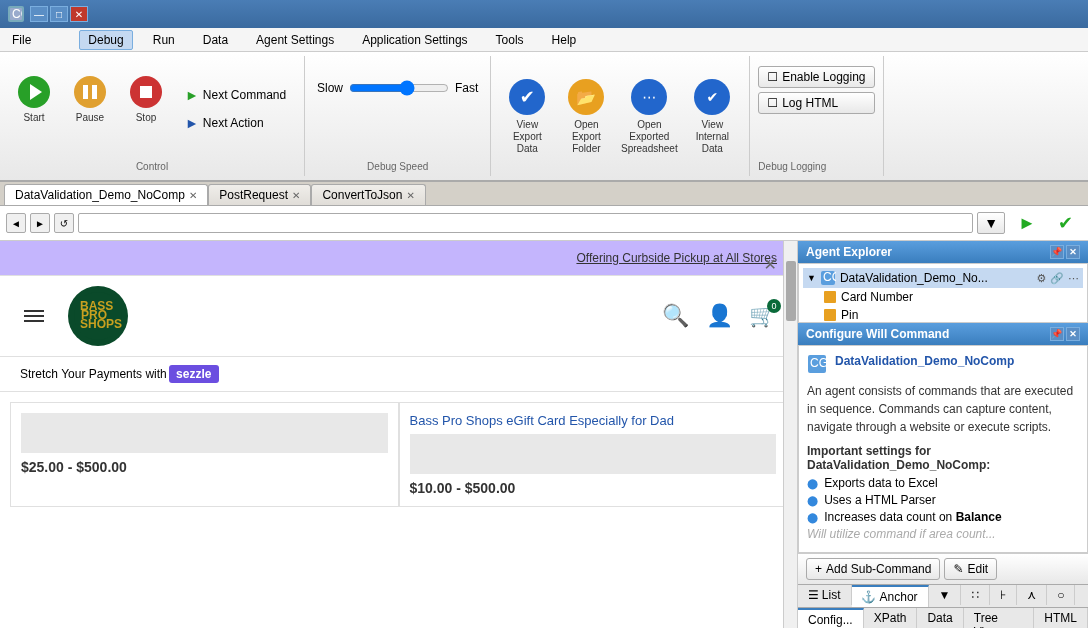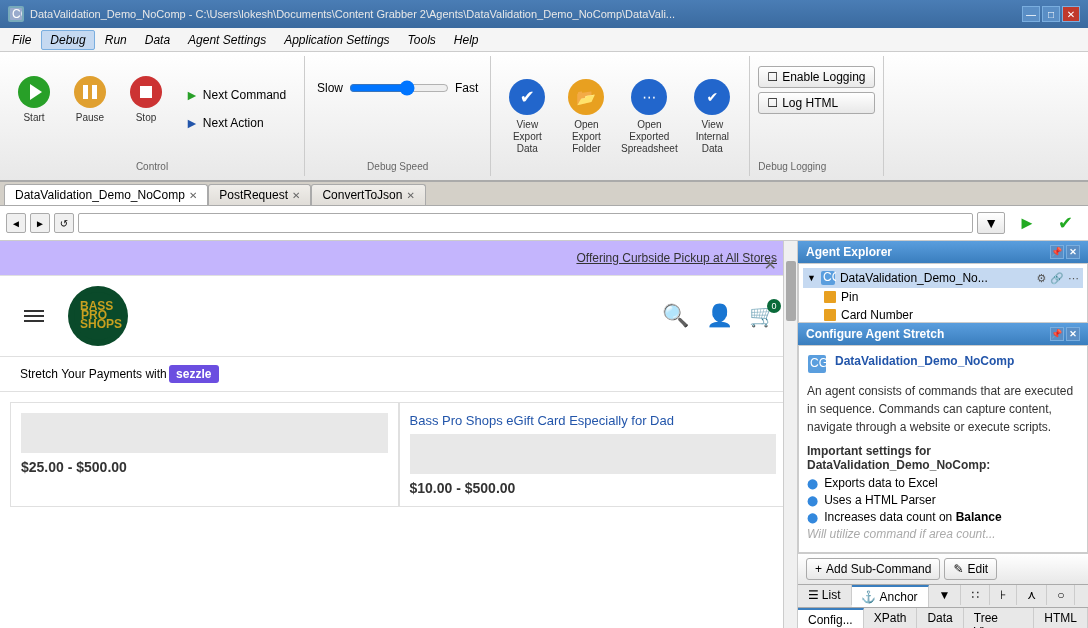--- a/index.html
+++ b/index.html
@@ -21,30 +21,29 @@
     .titlebar-btn { width: 18px; height: 16px; background: #5a8ec5; border: 1px solid #7aaedf; color: white; font-size: 10px; cursor: pointer; display: flex; align-items: center; justify-content: center; }
 
     
     .menubar {
       background: #f5f5f5;
       border-bottom: 1px solid #ccc;
       display: flex;
       align-items: center;
       height: 24px;
       padding: 0 4px;
-      gap: 2px;
-      font-style: italic;
+      gap: 12px;
     }
     .menu-item {
       padding: 2px 8px;
       cursor: pointer;
       border-radius: 2px;
       font-size: 12px;
     }
-    .menu-item.active { background: #c5d9f1; border: 1px solid #7aaedf; }
+    .menu-item.active { background: #c5d9f1; border: 1px solid #7aaedf; margin-left: 28px; }
 
     
     .toolbar {
       background: linear-gradient(to bottom, #ffffff, #e8e8e8);
       border-bottom: 2px solid #aaa;
       display: flex;
       align-items: stretch;
       min-height: 130px;
       padding: 4px 0;
     }
@@ -345,21 +344,20 @@
 </head>
 <body>
 
 <div class="titlebar">
   <div class="titlebar-icon">
     <svg width="12" height="12" viewBox="0 0 12 12">
         <rect width="12" height="12" fill="#9ac" rx="1"></rect>
         <text x="2" y="10" font-size="9" fill="white">CG</text>
       </svg>
   </div>
-  <span class="titlebar-title">DataValidation_Demo_NoComp - C:\Users\lokesh\Documents\Content Grabber 2\Agents\DataValidation_Demo_NoComp\DataVali...</span>
   <div class="titlebar-controls">
     <div class="titlebar-btn">―</div>
     <div class="titlebar-btn">□</div>
     <div class="titlebar-btn" style="background:#c0392b;">✕</div>
   </div>
 </div>
 
 <div class="menubar">
   <div class="menu-item">File</div>
   <div class="menu-item active">Debug</div>
@@ -558,33 +556,33 @@
           </svg>
         <span>DataValidation_Demo_No...</span>
         <span style="margin-left:auto; font-size:11px; color:#555;">⚙</span>
         <span style="font-size:11px; color:#555;">🔗</span>
         <span style="font-size:11px; color:#555;">⋯</span>
       </div>
       <div class="tree-item tree-indent">
         <svg width="14" height="14" viewBox="0 0 14 14">
             <rect width="12" height="12" x="1" y="1" rx="1" fill="#e8a020"></rect>
           </svg>
-        <span>Pin</span>
+        <span>Card Number</span>
       </div>
       <div class="tree-item tree-indent">
         <svg width="14" height="14" viewBox="0 0 14 14">
             <rect width="12" height="12" x="1" y="1" rx="1" fill="#e8a020"></rect>
           </svg>
-        <span>Card Number</span>
+        <span>Pin</span>
       </div>
     </div>
 
     <div class="configure-panel">
       <div class="panel-header">
-        <span>Configure Agent Stretch</span>
+        <span>Configure Will Command</span>
         <div class="panel-controls">
           <div class="panel-ctrl-btn">📌</div>
           <div class="panel-ctrl-btn">✕</div>
         </div>
       </div>
       <div class="configure-content">
         <div style="display:flex; align-items:center; gap:8px; margin-bottom:8px;">
           <svg width="20" height="20" viewBox="0 0 20 20">
               <rect width="18" height="18" x="1" y="1" rx="2" fill="#5a9ede"></rect>
               <text x="3" y="13" font-size="9" fill="white">CG</text>

